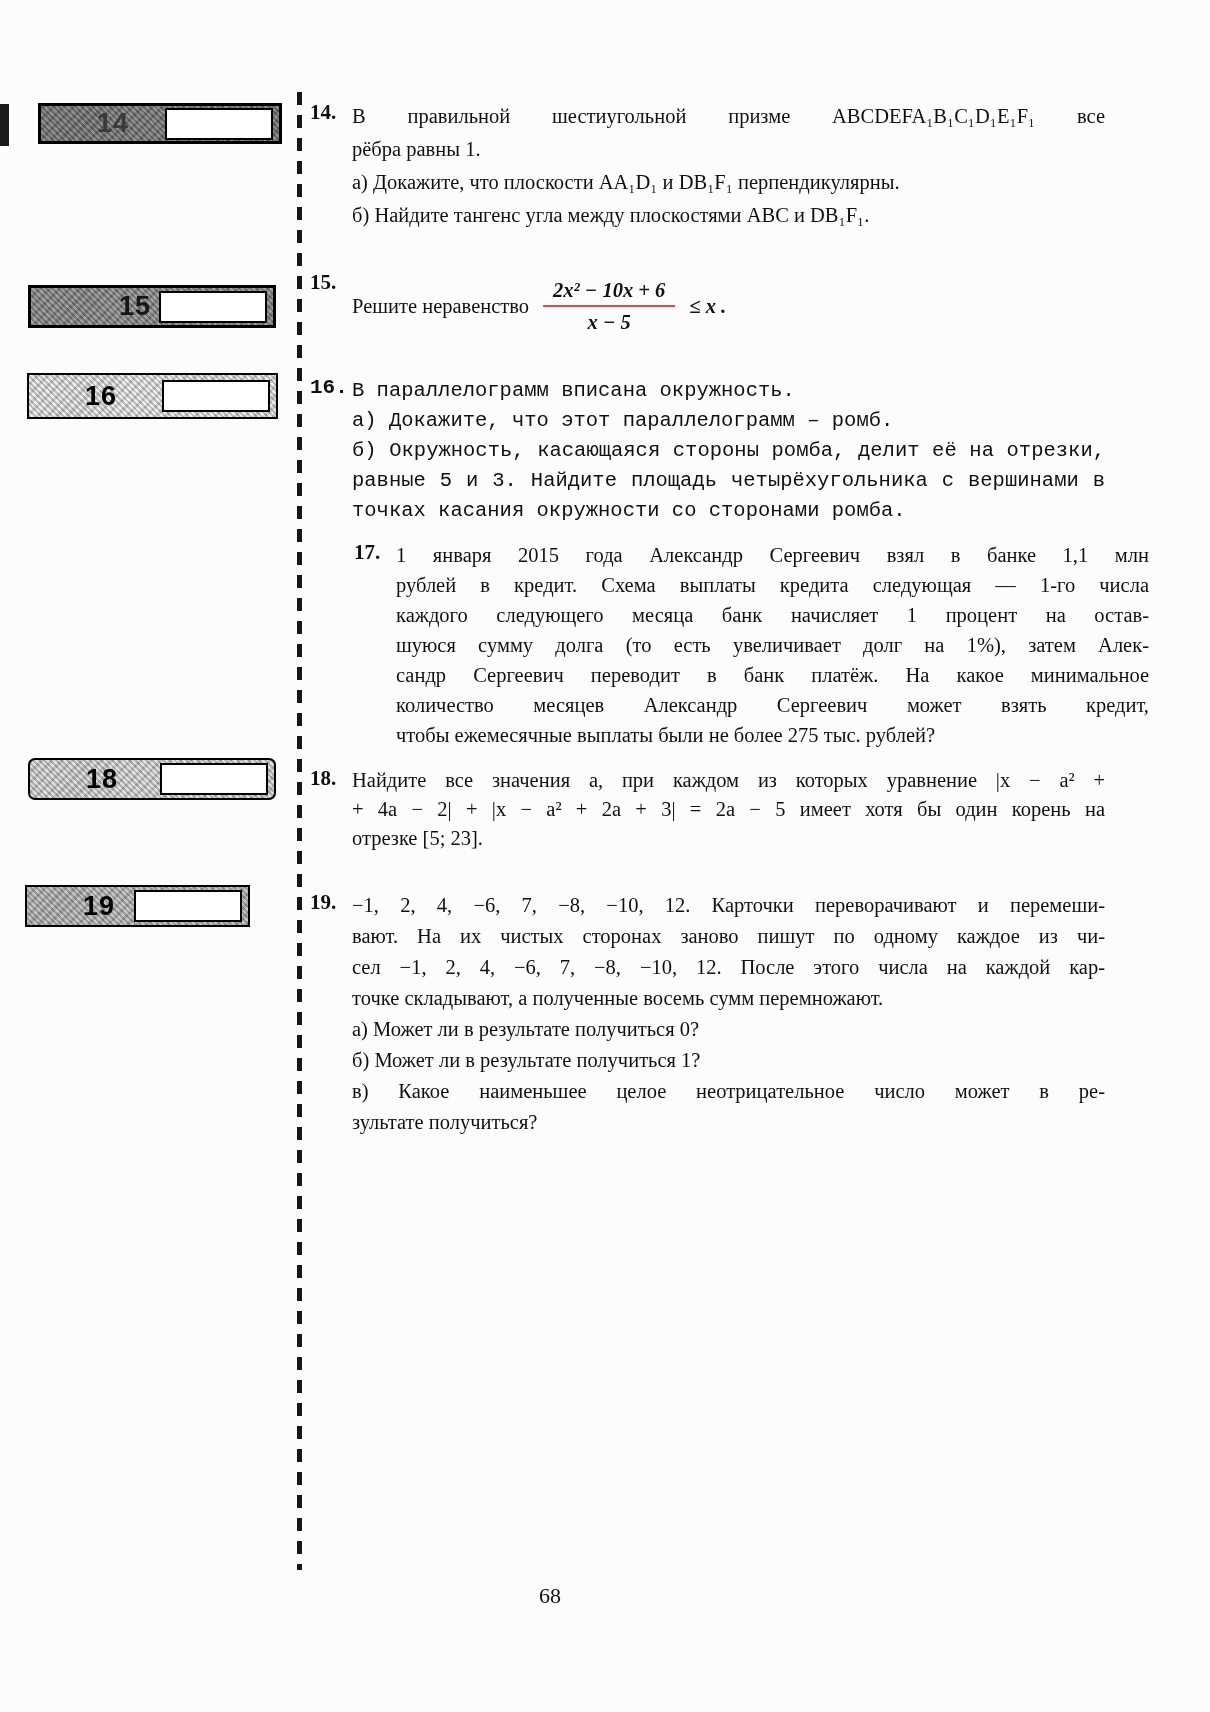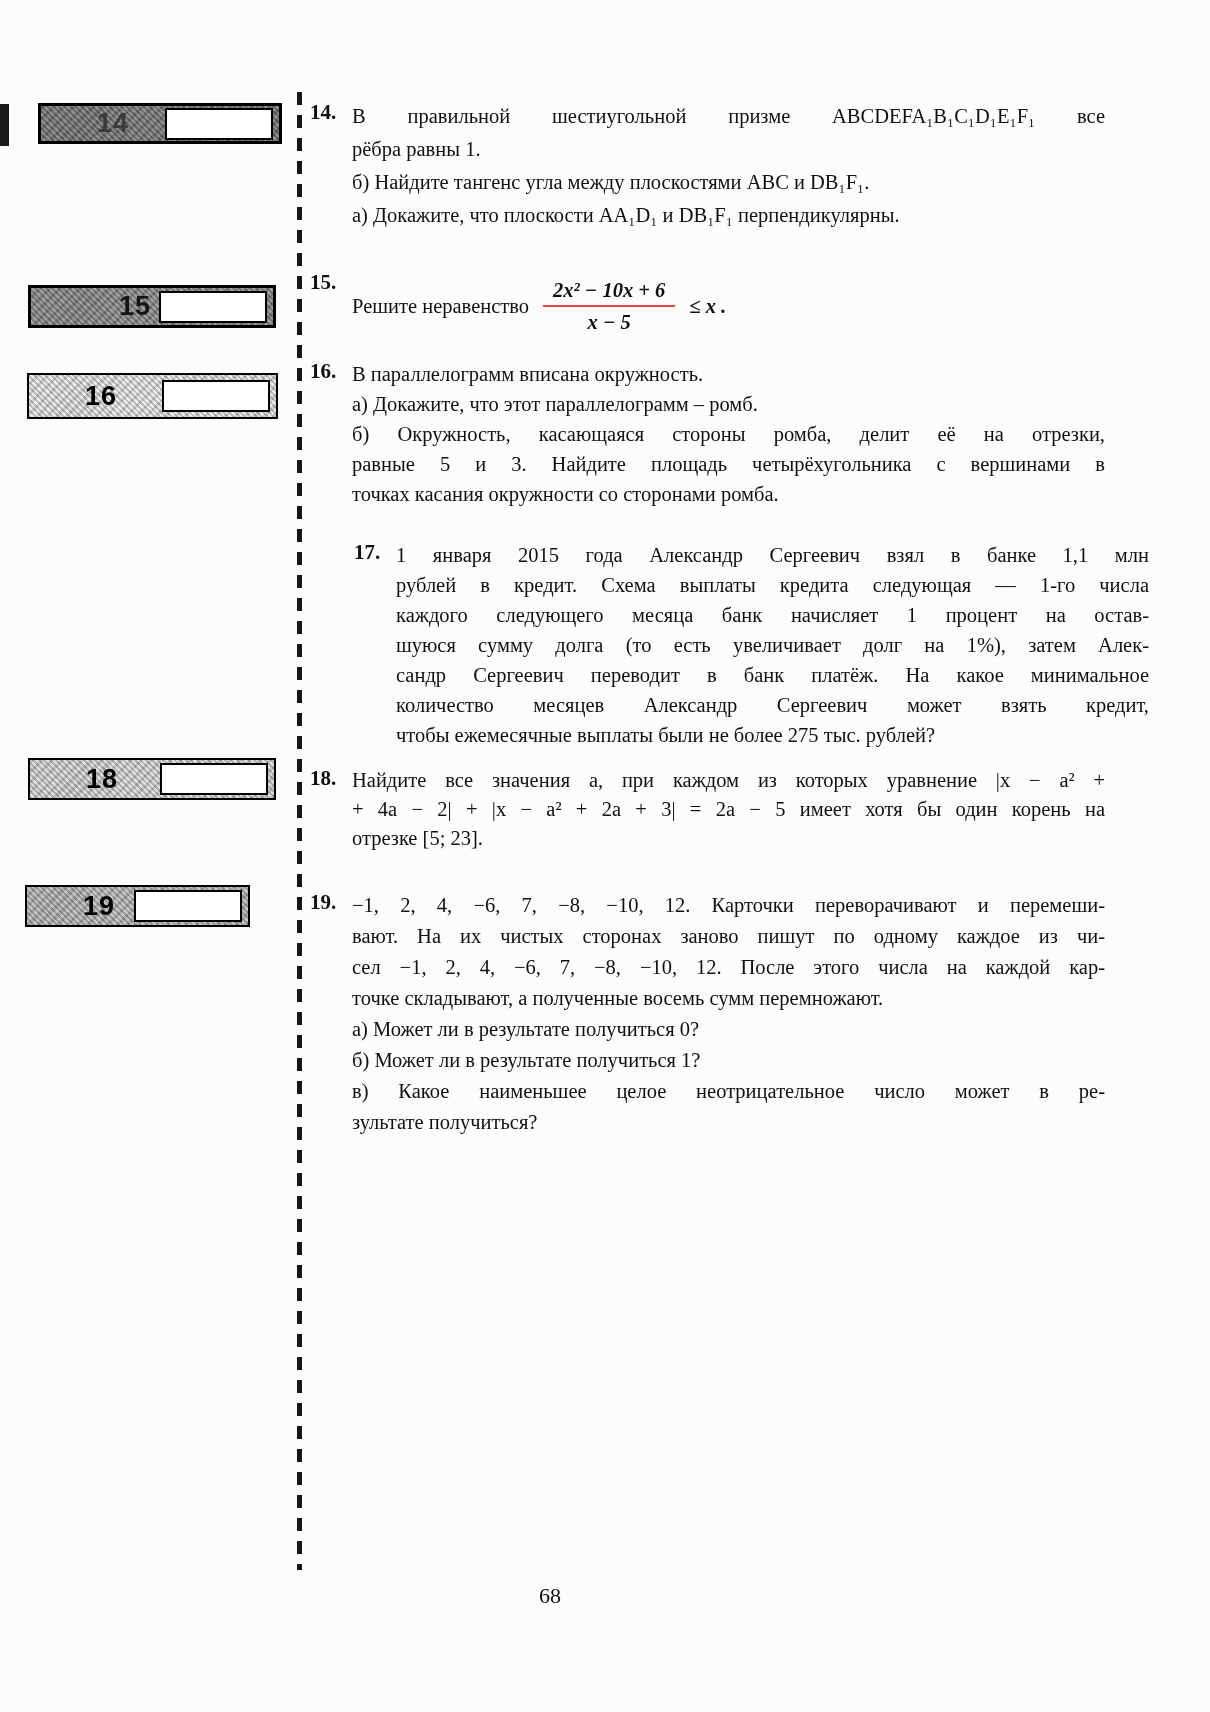--- a/index.html
+++ b/index.html
@@ -30,21 +30,21 @@
     align-items: center;
     background-image:
       repeating-linear-gradient(45deg, rgba(0,0,0,0.20) 0 2px, rgba(255,255,255,0.10) 2px 4px),
       repeating-linear-gradient(-45deg, rgba(0,0,0,0.14) 0 3px, rgba(255,255,255,0.08) 3px 7px),
       linear-gradient(var(--shade, #ddd), var(--shade, #ddd));
   }
   .b14 { left: 38px; top: 103px; width: 244px; height: 41px; border-width: 3px; }
   .b15 { left: 28px; top: 285px; width: 248px; height: 43px; border-width: 3px; padding-left: 32px; }
   .b16 { left: 27px; top: 373px; width: 251px; height: 46px; }
   .b17 { left: 27px; top: 541px; width: 251px; height: 46px; }
-  .b18 { left: 28px; top: 758px; width: 248px; height: 42px; }
+  .b18 { left: 28px; top: 758px; width: 248px; height: 42px; border-radius: 7px; }
   .b19 { left: 25px; top: 885px; width: 225px; height: 42px; }
   .box-num {
     margin-left: 56px;
     font-family: "Liberation Sans", sans-serif;
     font-weight: bold;
     font-size: 27px;
     letter-spacing: 1px;
     color: var(--labelc, #000);
   }
   .box-slot {
@@ -64,21 +64,21 @@
     background: repeating-linear-gradient(180deg, #161616 0 13px, transparent 13px 23px);
   }
 
   
   .problem { position: absolute; left: 310px; width: 795px; }
   .pnum { position: absolute; left: 0; top: 0; font-weight: bold; font-size: 21px; }
   .pbody { margin-left: 42px; font-size: 20.5px; line-height: 30px; }
   .p14 { top: 100px; }
   .p14 .pbody { line-height: 33px; }
   .p15 { top: 270px; }
-  .p16 { top: 359px; }
+  .p16 { top: 376px; font-family: Liberation Mono, monospace; }
   .p17 { top: 540px; margin-left: 44px; }
   .p18 { top: 766px; }
   .p18 .pbody { line-height: 29px; }
   .p19 { top: 890px; }
   .p19 .pbody { line-height: 31px; }
   .tline { white-space: normal; }
   .tline.just { text-align: justify; text-align-last: justify; }
 
   
   .formula-row {
@@ -135,22 +135,22 @@
     <span class="box-slot"></span>
   </div>
 
   <div class="divider"></div>
 
   <div class="problem p14">
     <span class="pnum">14.</span>
     <div class="pbody">
         <div class="tline just">В правильной шестиугольной призме ABCDEFA₁B₁C₁D₁E₁F₁ все</div>
         <div class="tline">рёбра равны 1.</div>
+        <div class="tline">а) Докажите, что плоскости AA₁D₁ и DB₁F₁ перпендикулярны.</div>
         <div class="tline">б) Найдите тангенс угла между плоскостями ABC и DB₁F₁.</div>
-        <div class="tline">а) Докажите, что плоскости AA₁D₁ и DB₁F₁ перпендикулярны.</div>
       </div>
   </div>
 
   <div class="problem p15">
     <span class="pnum">15.</span>
     <div class="pbody formula-row">
       <span class="fprefix">Решите неравенство</span>
       <span class="fraction">
         <span class="fnum">2x² − 10x + 6</span>
         <span class="fden">x − 5</span>

